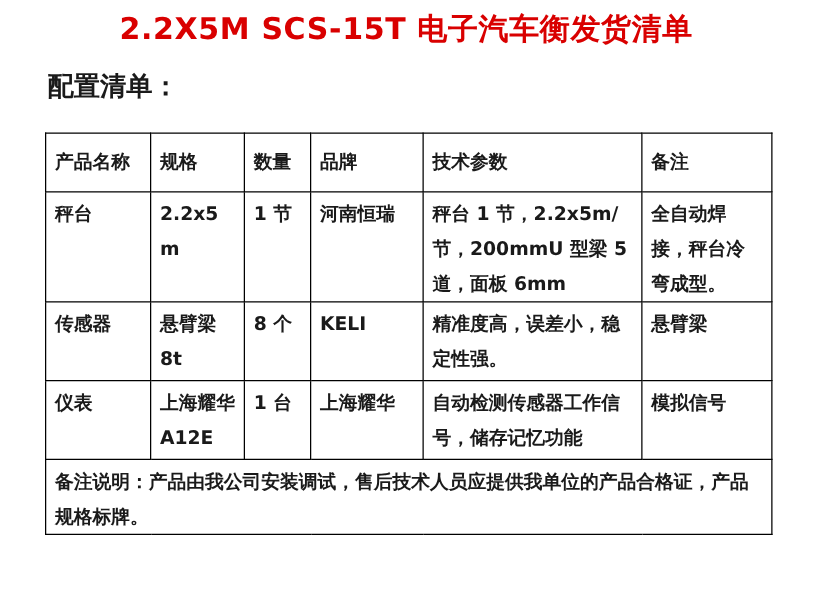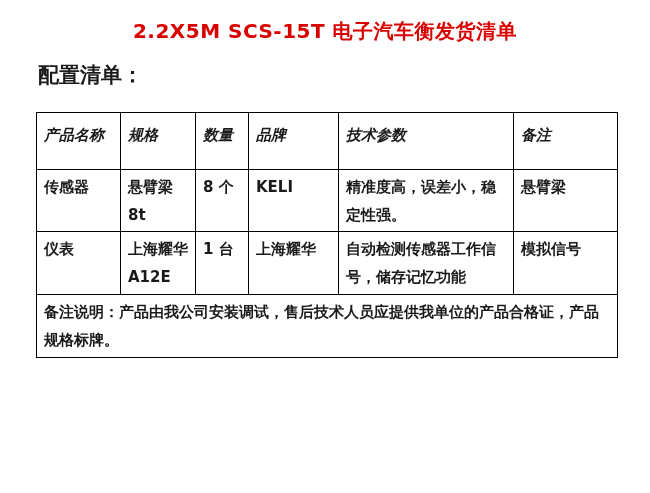--- a/index.html
+++ b/index.html
@@ -10,23 +10,23 @@
   }
   html,body{margin:0;padding:0;background:#ffffff;}
   body{
     width:650px;height:493px;overflow:hidden;
     font-family:"DejaVu Sans","Liberation Sans",sans-serif;
     color:var(--ink);
     font-weight:600;
   }
   .page{position:relative;width:650px;height:493px;background:#fff;}
   .doc-title{
-    margin:0;padding-top:18px;
+    margin:0;padding-top:7px;
     text-align:center;
-    font-size:20px;font-weight:700;
+    font-size:24px;font-weight:700;
     color:var(--red-title);
     letter-spacing:0.5px;
   }
   .subtitle{
     margin:16px 0 0 38px;
     font-size:21px;font-weight:600;
   }
   table.spec-table{
     border-collapse:collapse;
     table-layout:fixed;
@@ -38,21 +38,21 @@
   .spec-table th,.spec-table td{
     border:1px solid var(--line);
     vertical-align:top;
     text-align:left;
     padding:3px 7px 0 7px;
     line-height:28px;
     font-weight:600;
     overflow:hidden;
     word-break:break-word;
   }
-  .spec-table thead tr{height:57px;font-style:italic;}
+  .spec-table thead tr{height:47px;}
   .spec-table th{padding-top:8px;font-size:15px;}
   .spec-table tbody tr:nth-child(1){height:62px;}
   .spec-table tbody tr:nth-child(2){height:63px;}
   .spec-table tbody tr:nth-child(3){height:63px;}
   .spec-table tbody tr:nth-child(4){height:31px;}
   .spec-table tbody tr:nth-child(5){height:31px;}
   .spec-table tbody tr:nth-child(6){height:35px;}
 </style>
 </head>
 <body>
@@ -77,20 +77,28 @@
         <th>产品名称</th>
         <th>规格</th>
         <th>数量</th>
         <th>品牌</th>
         <th>技术参数</th>
         <th>备注</th>
       </tr>
     </thead>
     <tbody>
       <tr>
+        <td>秤台</td>
+        <td>2.2x5m</td>
+        <td>1 节</td>
+        <td>河南恒瑞</td>
+        <td>秤台 1 节，2.2x5m/节，200mmU 型梁 5 道，面板 6mm</td>
+        <td>全自动焊接，秤台冷弯成型。</td>
+      </tr>
+      <tr>
         <td>传感器</td>
         <td>悬臂梁 8t</td>
         <td>8 个</td>
         <td>KELI</td>
         <td>精准度高，误差小，稳定性强。</td>
         <td>悬臂梁</td>
       </tr>
       <tr>
         <td>仪表</td>
         <td>上海耀华 A12E</td>

